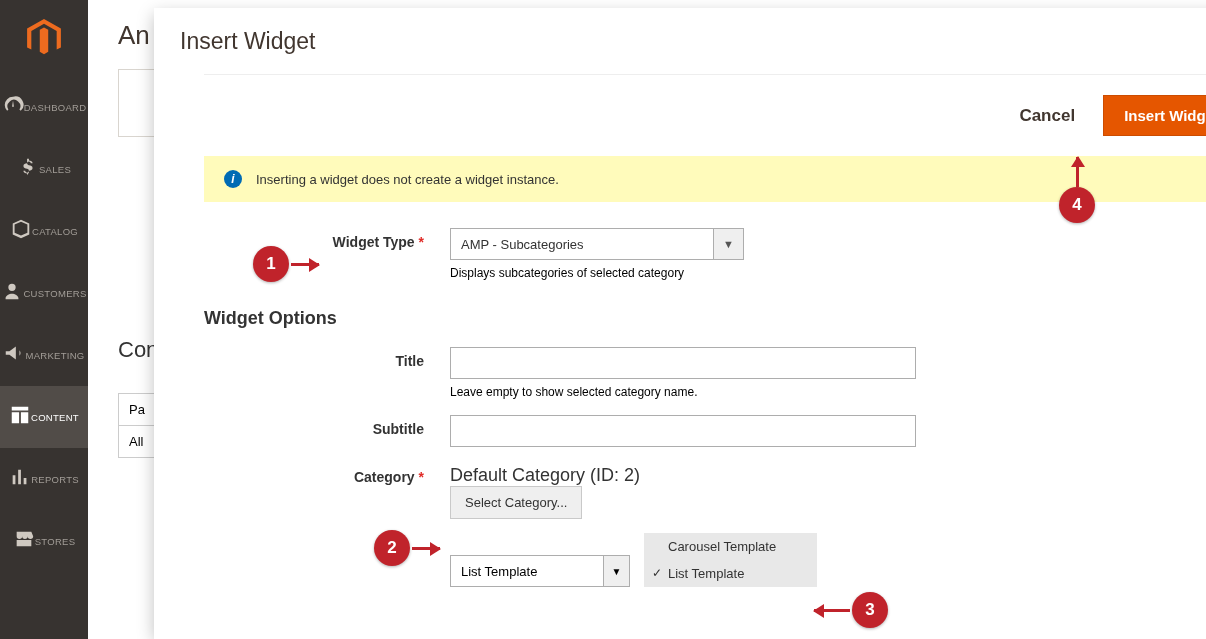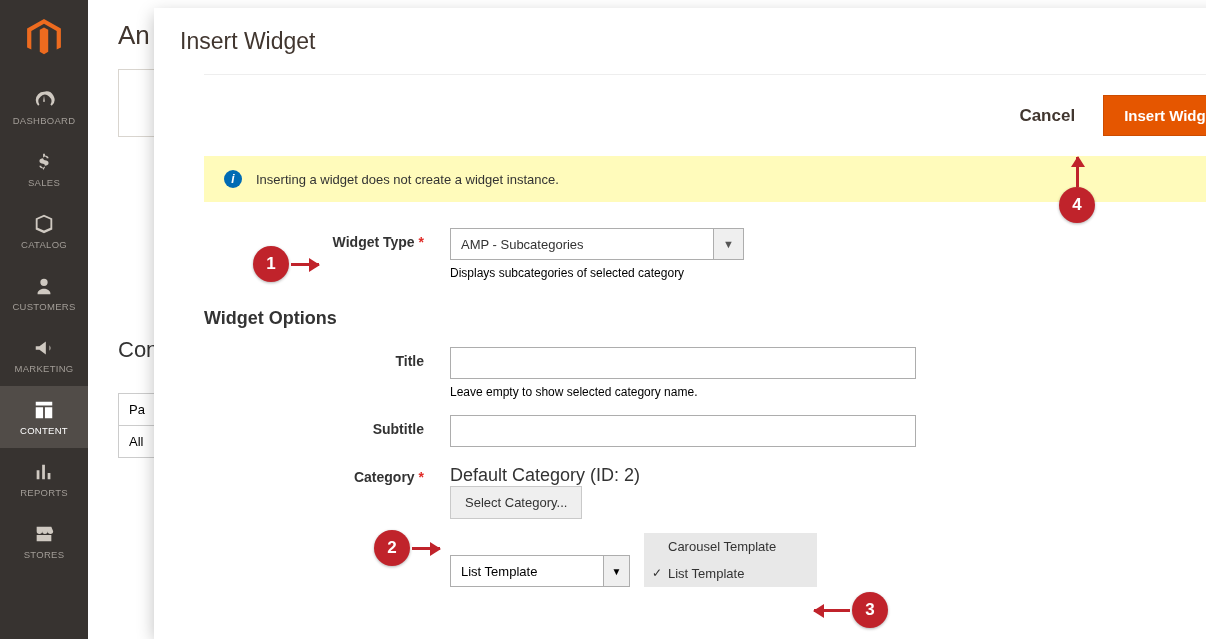--- a/index.html
+++ b/index.html
@@ -8,21 +8,21 @@
   
   .nav {
     position: absolute; left: 0; top: 0; width: 88px; height: 639px;
     background: #373330; color: #b9b5ae; display: flex; flex-direction: column;
   }
   .nav .logo {
     height: 76px; display:flex; align-items:center; justify-content:center;
   }
   .nav .logo svg { width: 34px; height: 38px; }
   .nav-item {
-    display:flex; flex-direction:column; align-items:center; justify-content:center;
+    display:flex; align-items:center; justify-content:center;
     height: 62px; font-size: 9.5px; letter-spacing: .03em; color:#a29d97; cursor:pointer;
     text-transform: uppercase;
   }
   .nav-item.active { background:#514c48; color:#fff; }
   .nav-item .icon { width:22px; height:22px; display:flex; align-items:center; justify-content:center; margin-bottom:4px; color:#cfc9c1; }
   .nav-item.active .icon { color:#fff; }
   .nav-item svg { width:22px; height:22px; }
   .nav .label { font-weight:400; }
 
   

